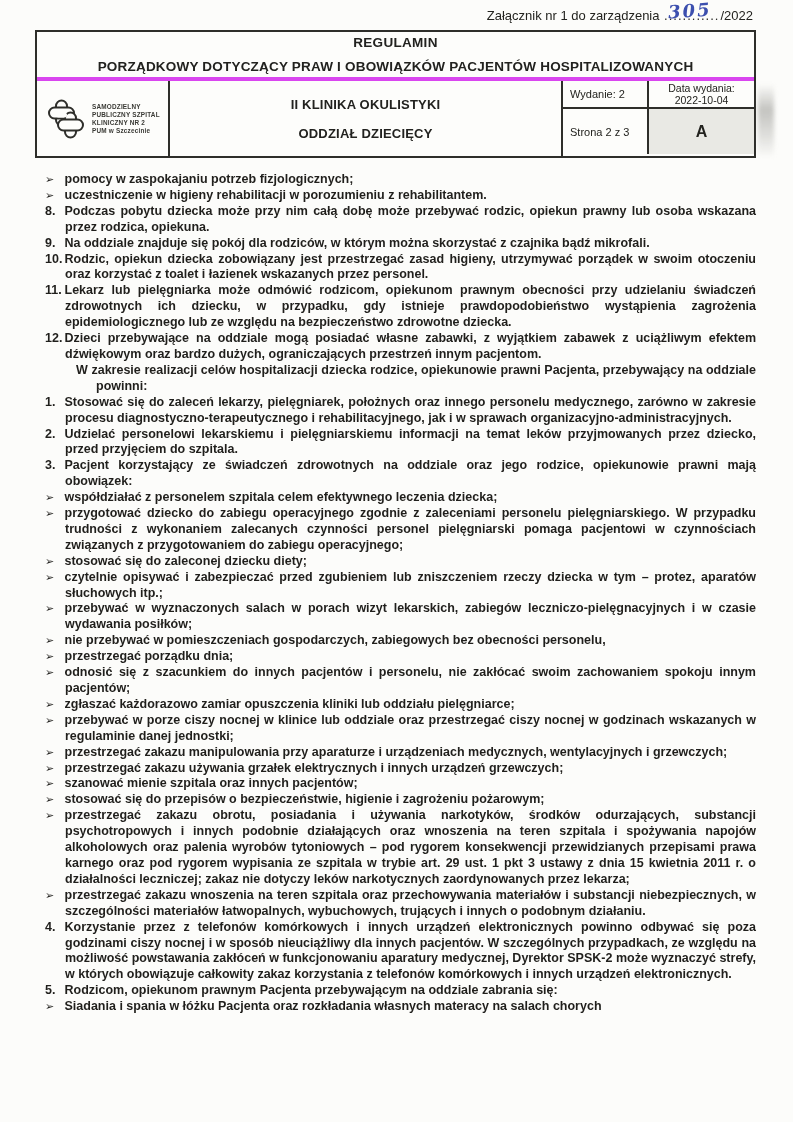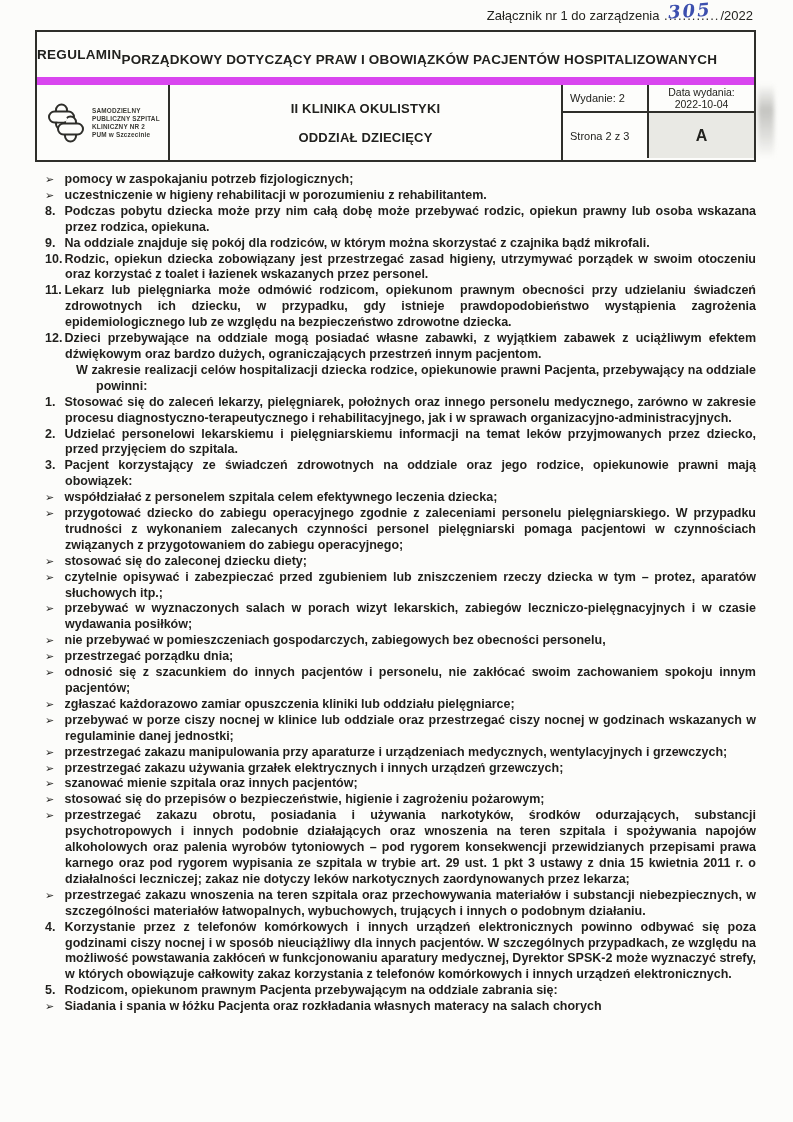--- a/index.html
+++ b/index.html
@@ -13,21 +13,21 @@
   .dots-wrap{position:relative;display:inline-block;padding:0 1px;}
   .dots{letter-spacing:1px;color:#2c2c28;}
   .hand-num{
     position:absolute;left:5px;top:-8px;
     font-family:"DejaVu Serif","Liberation Serif",serif;
     font-style:italic;font-weight:700;font-size:18px;letter-spacing:2px;
     color:#3c4fae;transform:rotate(-4deg);
   }
   
   .htable{position:absolute;left:35px;top:30px;width:721px;border:2px solid #2e2e2a;box-sizing:border-box;background:#fdfdfb;}
-  .trow1{height:45px;border-bottom:8px solid #d946ef;display:flex;flex-direction:row;align-items:center;}
+  .trow1{height:45px;border-bottom:4px solid #d946ef;display:flex;flex-direction:column;justify-content:center;align-items:center;}
   .title1{font-size:13.5px;font-weight:700;letter-spacing:.3px;}
   .title2{font-size:13.5px;font-weight:700;letter-spacing:.2px;margin-top:9px;}
   .trow2{display:flex;height:75px;}
   .logo-cell{width:133px;border-right:2px solid #2e2e2a;box-sizing:border-box;display:flex;align-items:center;padding-left:9px;gap:6px;}
   .logo-text{font-size:6.4px;font-weight:700;line-height:8px;color:#3a3a35;letter-spacing:.2px;}
   .unit-cell{flex:1;border-right:2px solid #2e2e2a;box-sizing:border-box;display:flex;flex-direction:column;justify-content:center;align-items:center;gap:14px;}
   .unit1,.unit2{font-size:13px;font-weight:700;letter-spacing:.2px;}
   .meta{display:grid;grid-template-columns:86px 105px;grid-template-rows:28px 45px;}
   .mcell{box-sizing:border-box;font-size:11px;color:#23231f;}
   .c-wydanie{border-right:2px solid #2e2e2a;border-bottom:2px solid #2e2e2a;display:flex;align-items:center;padding-left:7px;}

